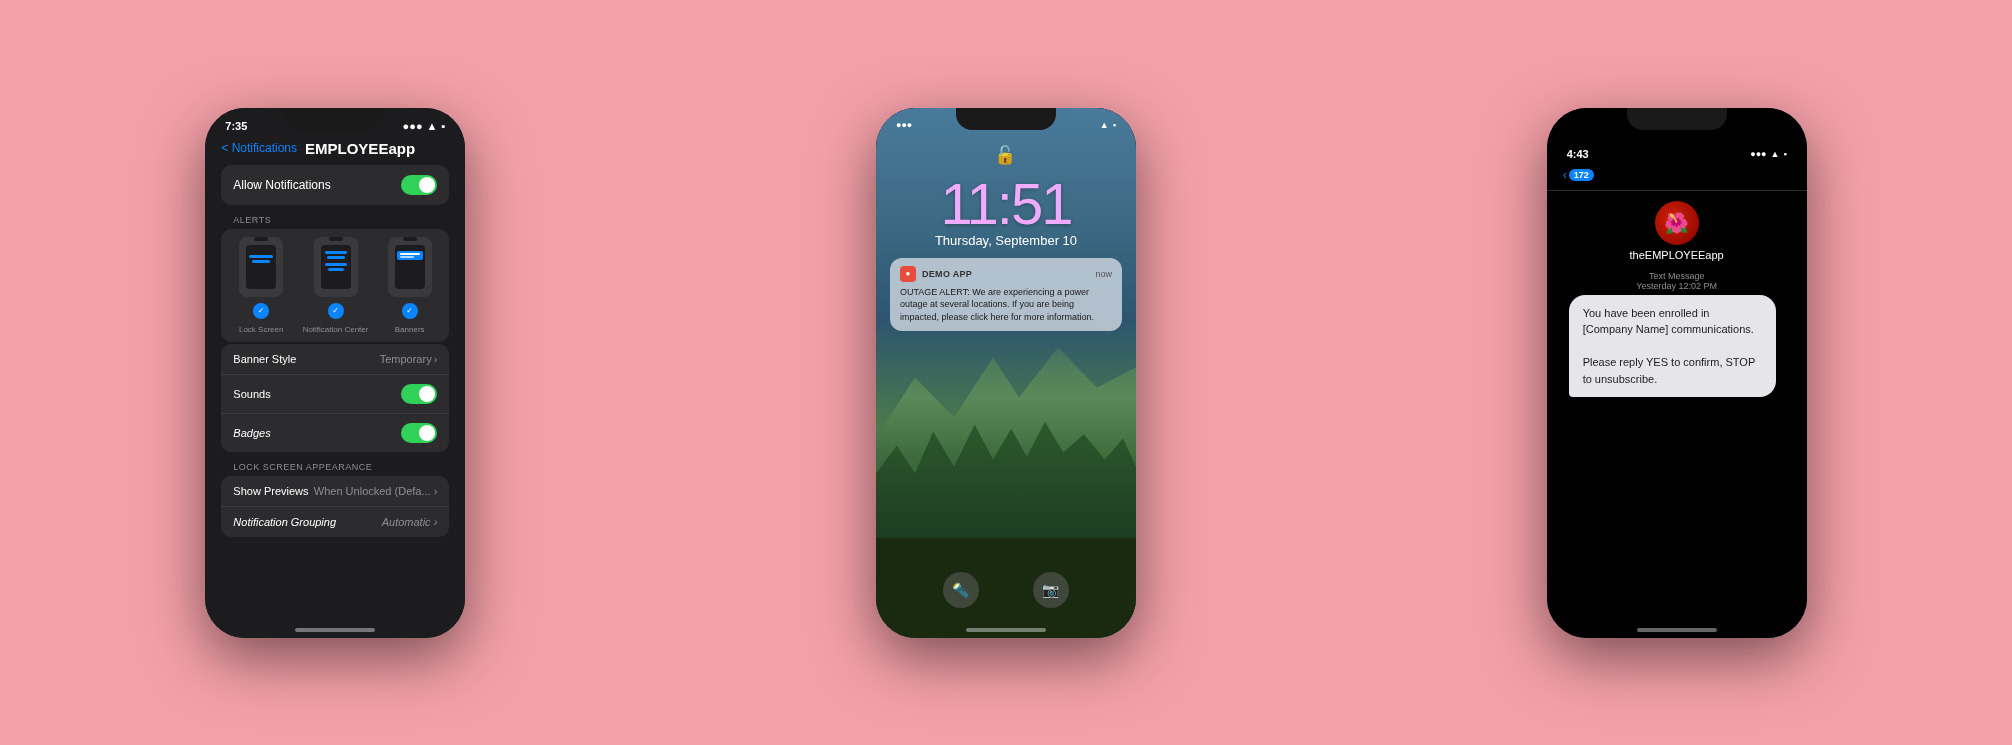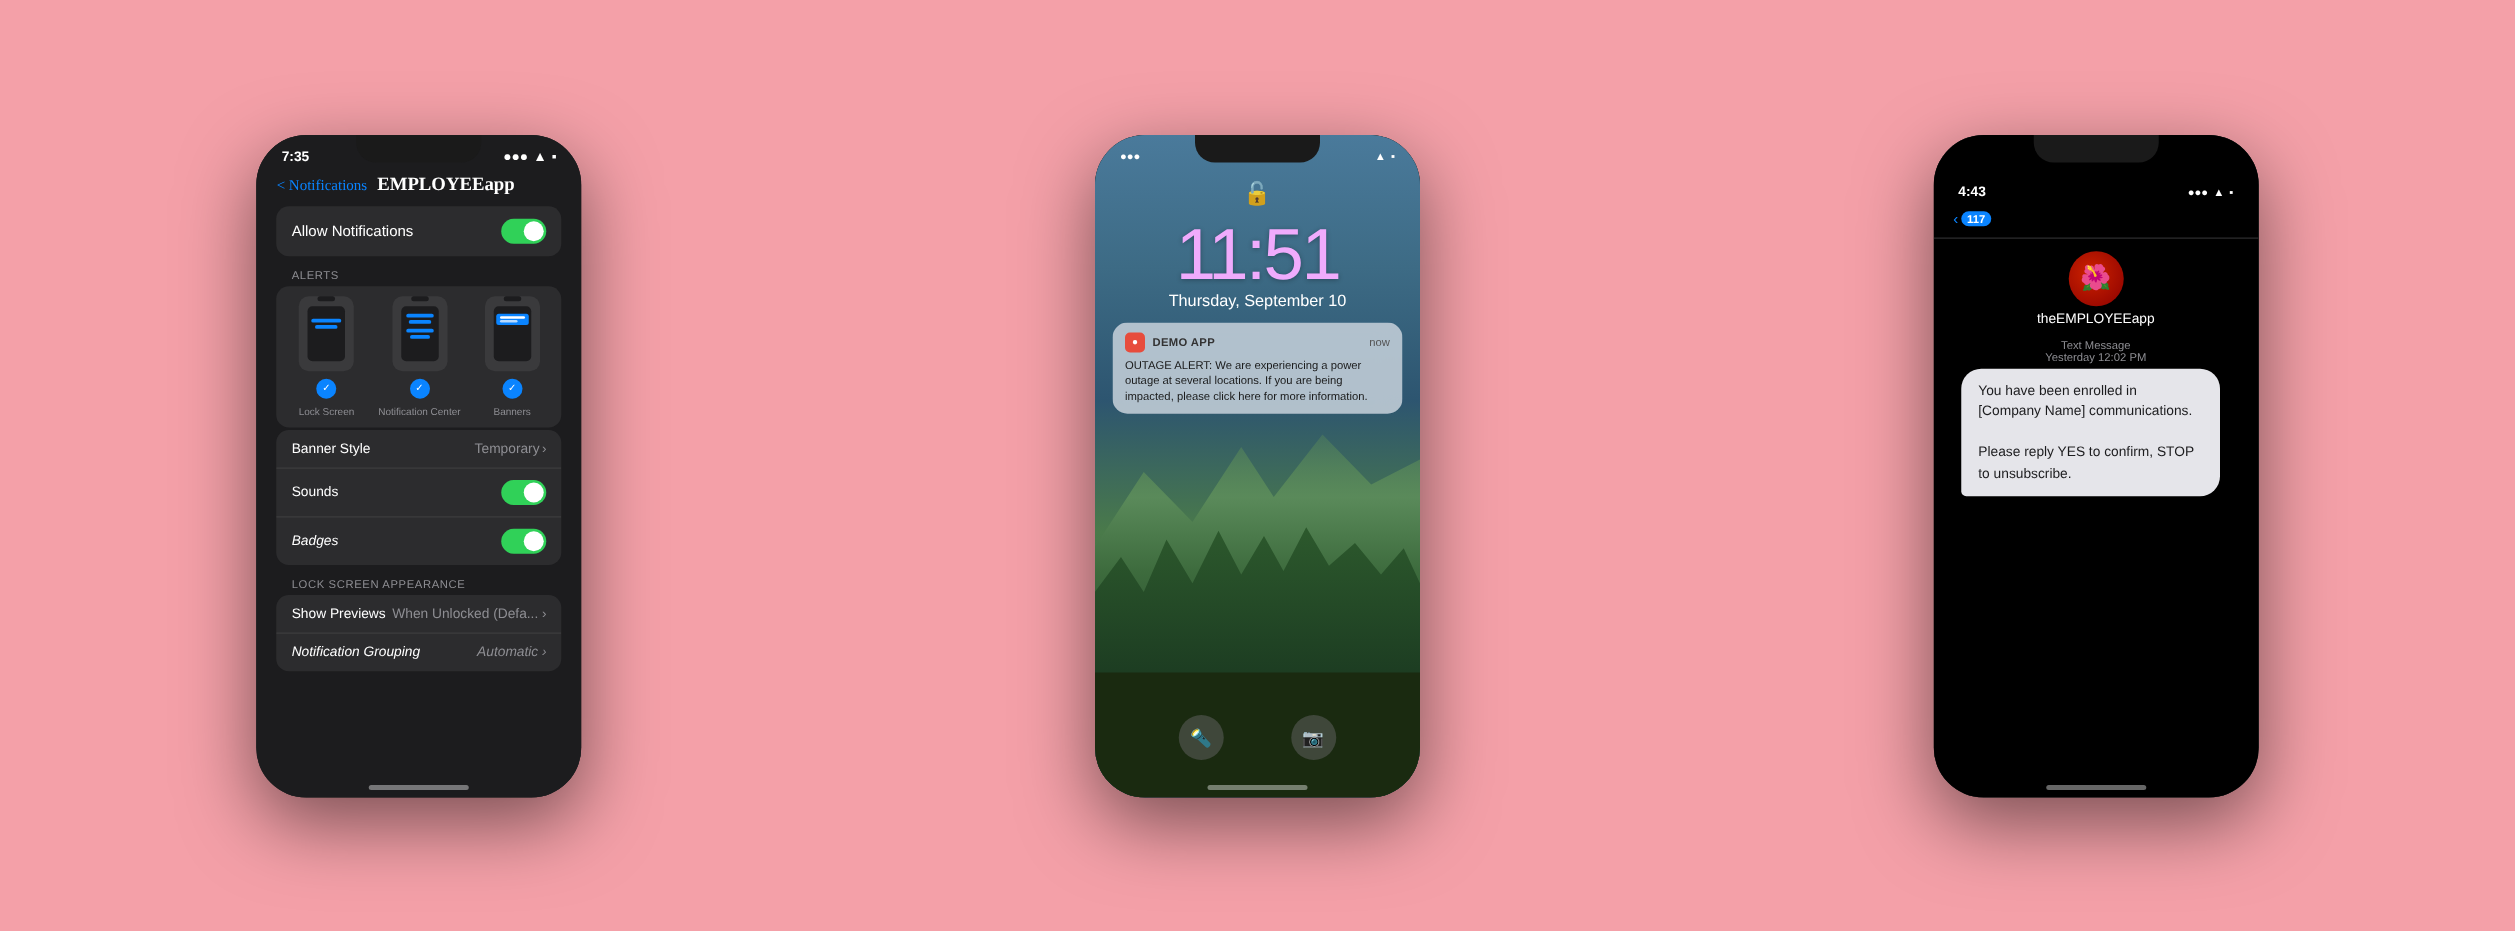--- a/index.html
+++ b/index.html
@@ -77,21 +77,20 @@
     .phone1 .status-icons {
       display: flex;
       gap: 4px;
       align-items: center;
     }
 
     .phone1 .nav-bar {
       display: flex;
       align-items: center;
       padding: 4px 16px 8px;
-      font-family: Liberation Serif, serif;
     }
 
     .phone1 .back-link {
       color: #0a84ff;
       font-size: 12px;
       display: flex;
       align-items: center;
       gap: 2px;
     }
 
@@ -664,21 +663,21 @@
       <div style="display:flex;gap:4px;">
         <span style="font-size:9px;">●●●</span>
         <span style="font-size:9px;">▲</span>
         <span style="font-size:9px;">▪</span>
       </div>
     </div>
 
     <div class="msg-nav">
       <div style="display:flex;align-items:center;gap:2px;">
         <span class="msg-back">‹</span>
-        <span class="msg-badge">117</span>
+        <span class="msg-badge">172</span>
       </div>
       <div style="width:20px;"></div>
     </div>
 
     <div class="msg-contact-area">
       <div class="msg-avatar">
         <span style="font-size:20px;">🌺</span>
       </div>
       <span class="msg-contact-name">theEMPLOYEEapp</span>
     </div>

